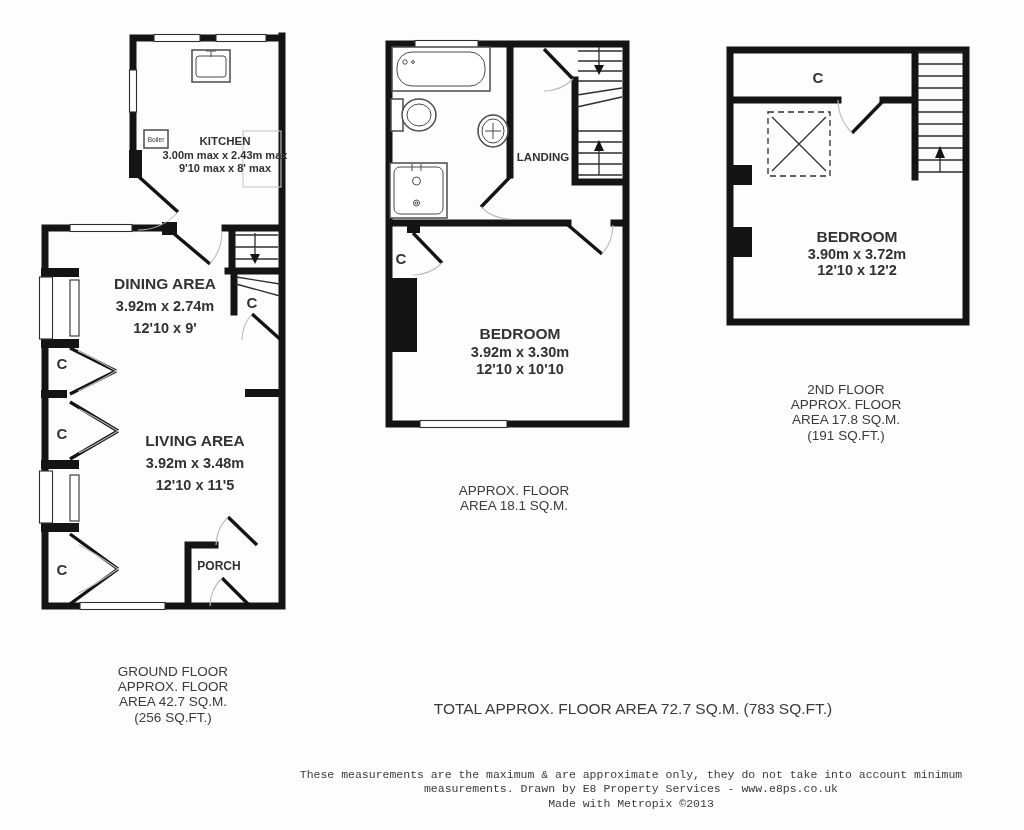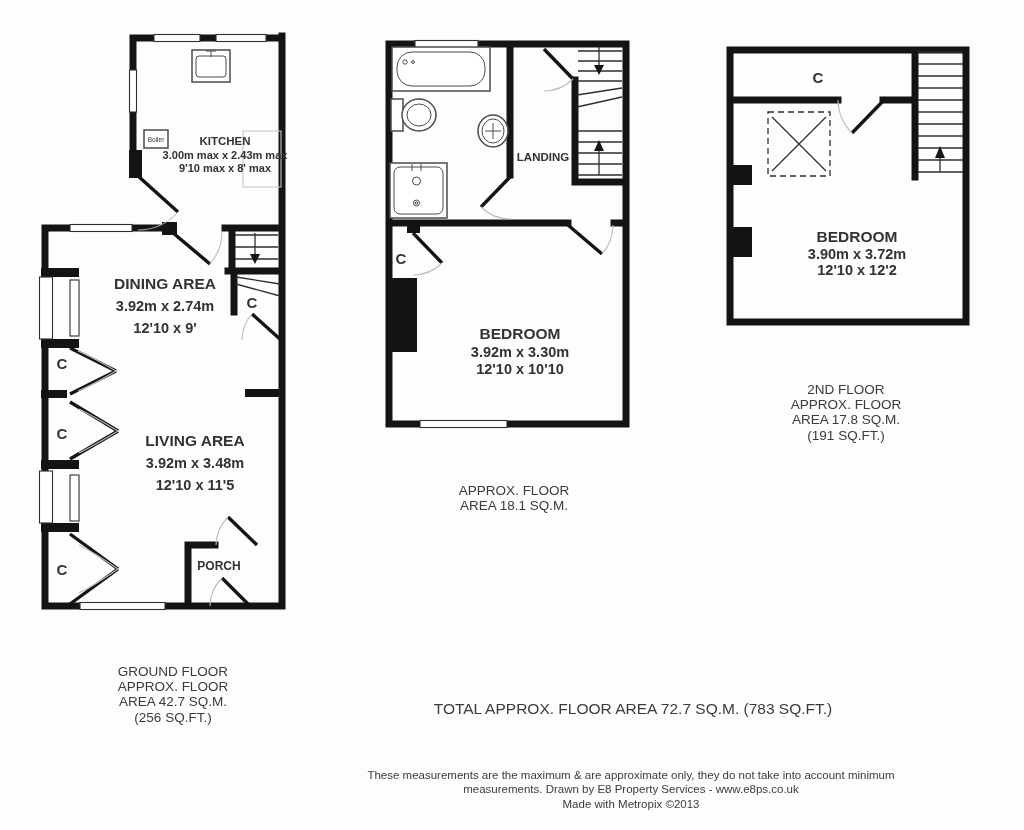--- a/index.html
+++ b/index.html
@@ -23,21 +23,21 @@
   .dm{font:bold 14.5px "Liberation Sans",sans-serif;text-anchor:middle;}
   .nmsm{font:bold 11.5px "Liberation Sans",sans-serif;text-anchor:middle;}
   .dmsm{font:bold 11px "Liberation Sans",sans-serif;text-anchor:middle;}
   .cl{font:bold 15px "Liberation Sans",sans-serif;text-anchor:middle;}
   .porchl{font:bold 12px "Liberation Sans",sans-serif;text-anchor:middle;}
   .landingl{font:bold 11.5px "Liberation Sans",sans-serif;text-anchor:middle;}
   .boilerl{font:6.5px "Liberation Sans",sans-serif;text-anchor:middle;}
   
   .caption{position:absolute;text-align:center;color:#3b3b3b;font-size:13.5px;line-height:15.2px;}
   .total{position:absolute;text-align:center;color:#3b3b3b;font-size:15.5px;}
-  .disclaimer{position:absolute;text-align:center;color:#3b3b3b;font-size:11.5px;line-height:14.3px;}
+  .disclaimer{position:absolute;text-align:center;color:#3b3b3b;font-size:11.5px;line-height:14.3px;font-family:Liberation Mono, monospace;}
 </style>
 </head>
 <body>
 
 <div class="stage">
 
   <svg class="plan" style="left:38px;top:28px" width="250" height="600" viewBox="0 0 250 600">
     <g>
       <path class="wall" d="M95,10 H244 M244,8 V578 M95,10 V40 M95,86 V138
                            M7,200 V578 M7,200 H128 M187,200 H244 M7,578 H244

